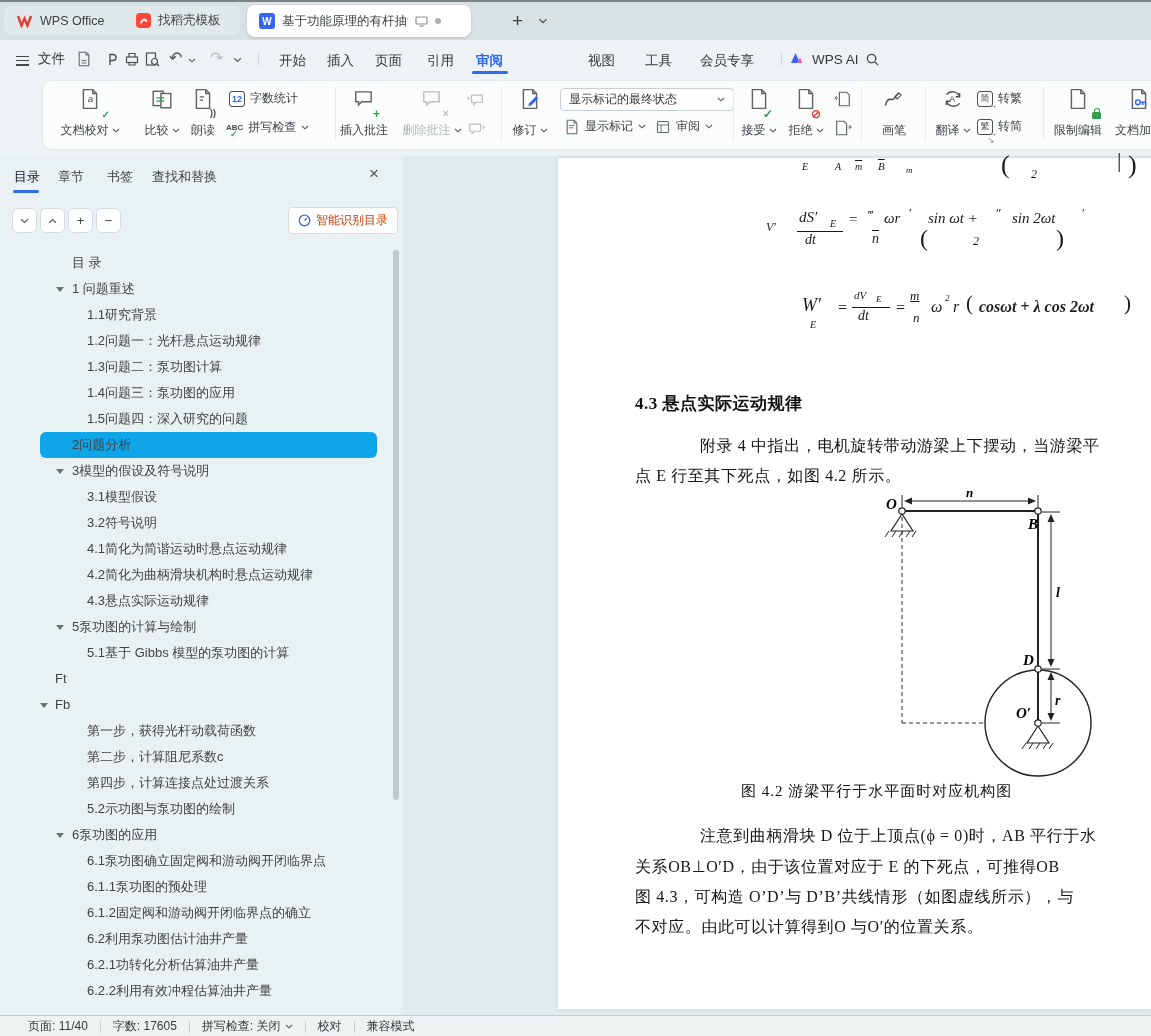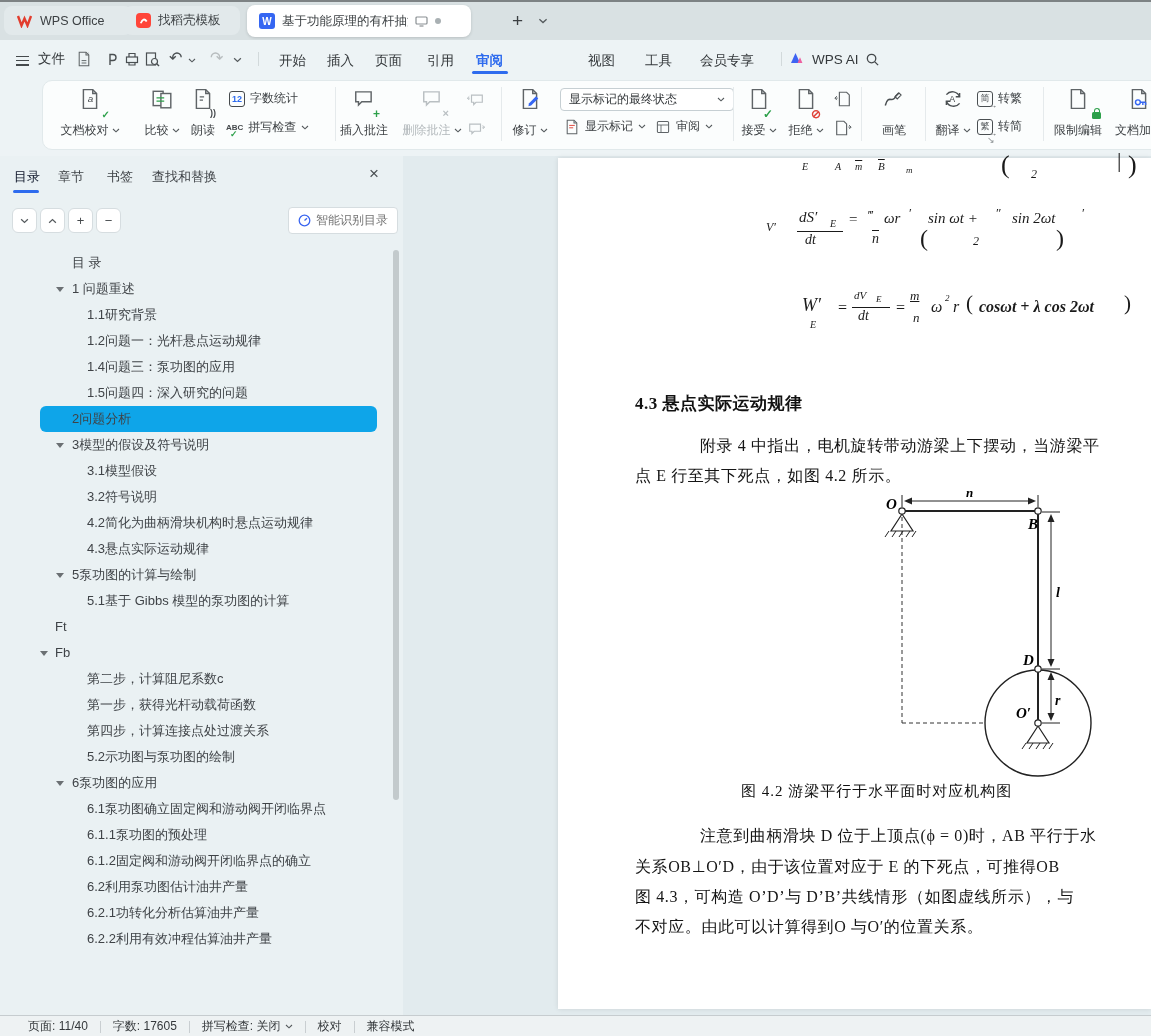--- a/index.html
+++ b/index.html
@@ -45,21 +45,21 @@
   .lockic:before{content:"";position:absolute;left:1.5px;top:-4px;width:4px;height:4px;
           border:1.6px solid #2ca04a;border-bottom:none;border-radius:3px 3px 0 0}
   
   #sidebar{left:0;top:156px;width:403px;height:859px;background:#eaf1f3;border-right:1px solid #d2dadd}
   .stab{top:12px;font-size:13px;color:#3f4347}
   .stab.blue{color:#0f172a}
   .stabline{left:13px;top:34px;width:26px;height:3px;border-radius:2px;background:#2e6bee}
   .sbtn{top:52px;width:23px;height:23px;background:#fff;border:1px solid #d6dde0;border-radius:6px;
         display:flex;align-items:center;justify-content:center;color:#45494c;font-size:13px}
   #smartbtn{left:288px;top:51px;height:25px;padding:0 9px;background:#fff;border:1px solid #d6dde0;
-        border-radius:4px;display:flex;align-items:center;gap:5px;font-size:12px;color:#737373}
+        border-radius:4px;display:flex;align-items:center;gap:5px;font-size:12px;color:#c2410c}
   #otree{left:0;top:94px;right:10px;bottom:0;overflow:hidden}
   .oitem{position:relative;margin-left:40px;margin-right:16px;height:26px;line-height:26px;
          font-size:13px;color:#3f4347;white-space:nowrap;border-radius:6px}
   .oitem.sel{background:#0ea5e9}
   .oitem .tri{position:absolute;top:11px;width:0;height:0;border-left:4.5px solid transparent;
          border-right:4.5px solid transparent;border-top:5.5px solid #6b7073}
   .lv0{padding-left:15px}.lv0 .tri{left:0}
   .lv1{padding-left:32px}.lv1 .tri{left:16px}
   .lv2{padding-left:47px}
   #sscroll{left:393px;top:94px;width:6px;height:550px;background:#c3cacc;border-radius:3px}
@@ -447,34 +447,36 @@
       <path d="M6.5 6.5 L9 4.2" stroke="#3b66f0" stroke-width="1.3"></path>
     </svg>
     <span>智能识别目录</span>
   </div>
 
   <div class="abs" id="otree">
       <div class="oitem lv1"><span>目 录</span></div>
       <div class="oitem lv1"><span class="tri"></span><span>1 问题重述</span></div>
       <div class="oitem lv2"><span>1.1研究背景</span></div>
       <div class="oitem lv2"><span>1.2问题一：光杆悬点运动规律</span></div>
+      <div class="oitem lv2"><span>1.3问题二：泵功图计算</span></div>
       <div class="oitem lv2"><span>1.4问题三：泵功图的应用</span></div>
       <div class="oitem lv2"><span>1.5问题四：深入研究的问题</span></div>
       <div class="oitem lv1 sel"><span>2问题分析</span></div>
       <div class="oitem lv1"><span class="tri"></span><span>3模型的假设及符号说明</span></div>
       <div class="oitem lv2"><span>3.1模型假设</span></div>
       <div class="oitem lv2"><span>3.2符号说明</span></div>
+      <div class="oitem lv2"><span>4.1简化为简谐运动时悬点运动规律</span></div>
       <div class="oitem lv2"><span>4.2简化为曲柄滑块机构时悬点运动规律</span></div>
       <div class="oitem lv2"><span>4.3悬点实际运动规律</span></div>
       <div class="oitem lv1"><span class="tri"></span><span>5泵功图的计算与绘制</span></div>
       <div class="oitem lv2"><span>5.1基于 Gibbs 模型的泵功图的计算</span></div>
       <div class="oitem lv0"><span>Ft</span></div>
       <div class="oitem lv0"><span class="tri"></span><span>Fb</span></div>
+      <div class="oitem lv2"><span>第一步，获得光杆动载荷函数</span></div>
       <div class="oitem lv2"><span>第二步，计算阻尼系数c</span></div>
-      <div class="oitem lv2"><span>第一步，获得光杆动载荷函数</span></div>
       <div class="oitem lv2"><span>第四步，计算连接点处过渡关系</span></div>
       <div class="oitem lv2"><span>5.2示功图与泵功图的绘制</span></div>
       <div class="oitem lv1"><span class="tri"></span><span>6泵功图的应用</span></div>
       <div class="oitem lv2"><span>6.1泵功图确立固定阀和游动阀开闭临界点</span></div>
       <div class="oitem lv2"><span>6.1.1泵功图的预处理</span></div>
       <div class="oitem lv2"><span>6.1.2固定阀和游动阀开闭临界点的确立</span></div>
       <div class="oitem lv2"><span>6.2利用泵功图估计油井产量</span></div>
       <div class="oitem lv2"><span>6.2.1功转化分析估算油井产量</span></div>
       <div class="oitem lv2"><span>6.2.2利用有效冲程估算油井产量</span></div>
     </div>

